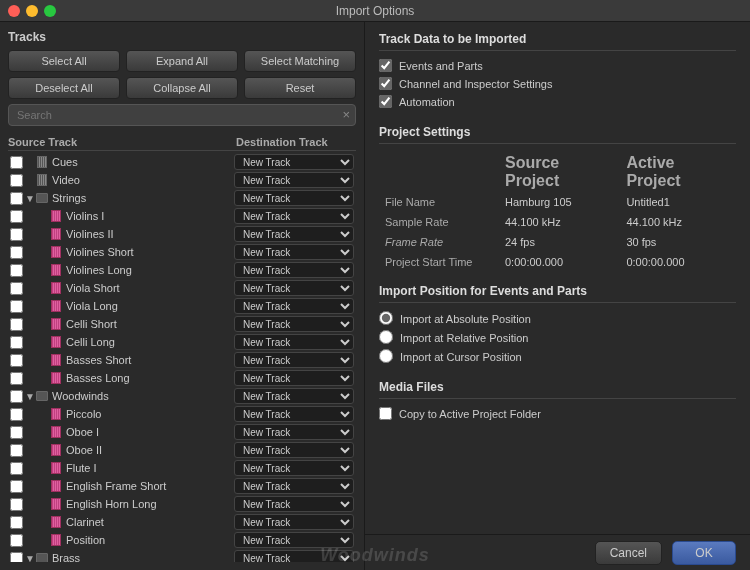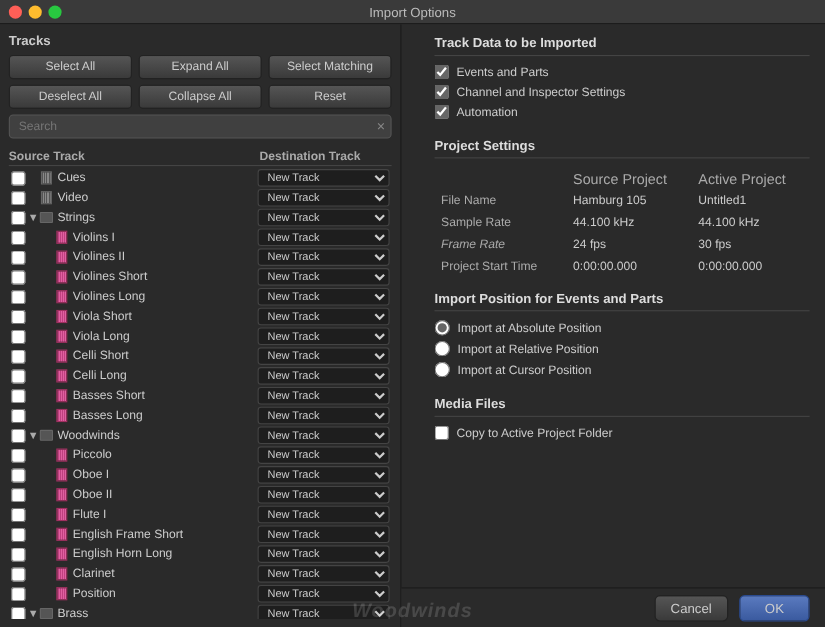--- a/index.html
+++ b/index.html
@@ -32,21 +32,20 @@
       border-radius: 50%;
       border: none;
     }
     .tb-close { background: #ff5f57; }
     .tb-min { background: #febc2e; }
     .tb-max { background: #28c840; }
     .title-text { font-size: 12px; color: #bbb; }
     .main-container {
       display: flex;
       height: calc(570px - 22px);
-      gap: 16px;
     }
     
     .left-panel {
       width: 365px;
       border-right: 1px solid #1a1a1a;
       display: flex;
       flex-direction: column;
       padding: 8px;
     }
     .panel-title {
@@ -205,25 +204,25 @@
       width: 13px; height: 13px;
       accent-color: #666;
     }
     .checkbox-label { font-size: 11px; color: #ccc; }
     
     .project-table {
       width: 100%;
       border-collapse: collapse;
     }
     .project-table th {
-      font-size: 13px;
+      font-size: 16px;
       color: #aaa;
       text-align: left;
       padding: 2px 6px;
-      font-weight: normal;
+      font-weight: bold;
     }
     .project-table td {
       font-size: 11px;
       color: #ccc;
       padding: 2px 6px;
     }
     .project-table tr { height: 20px; }
     
     .radio-row {
       display: flex;

